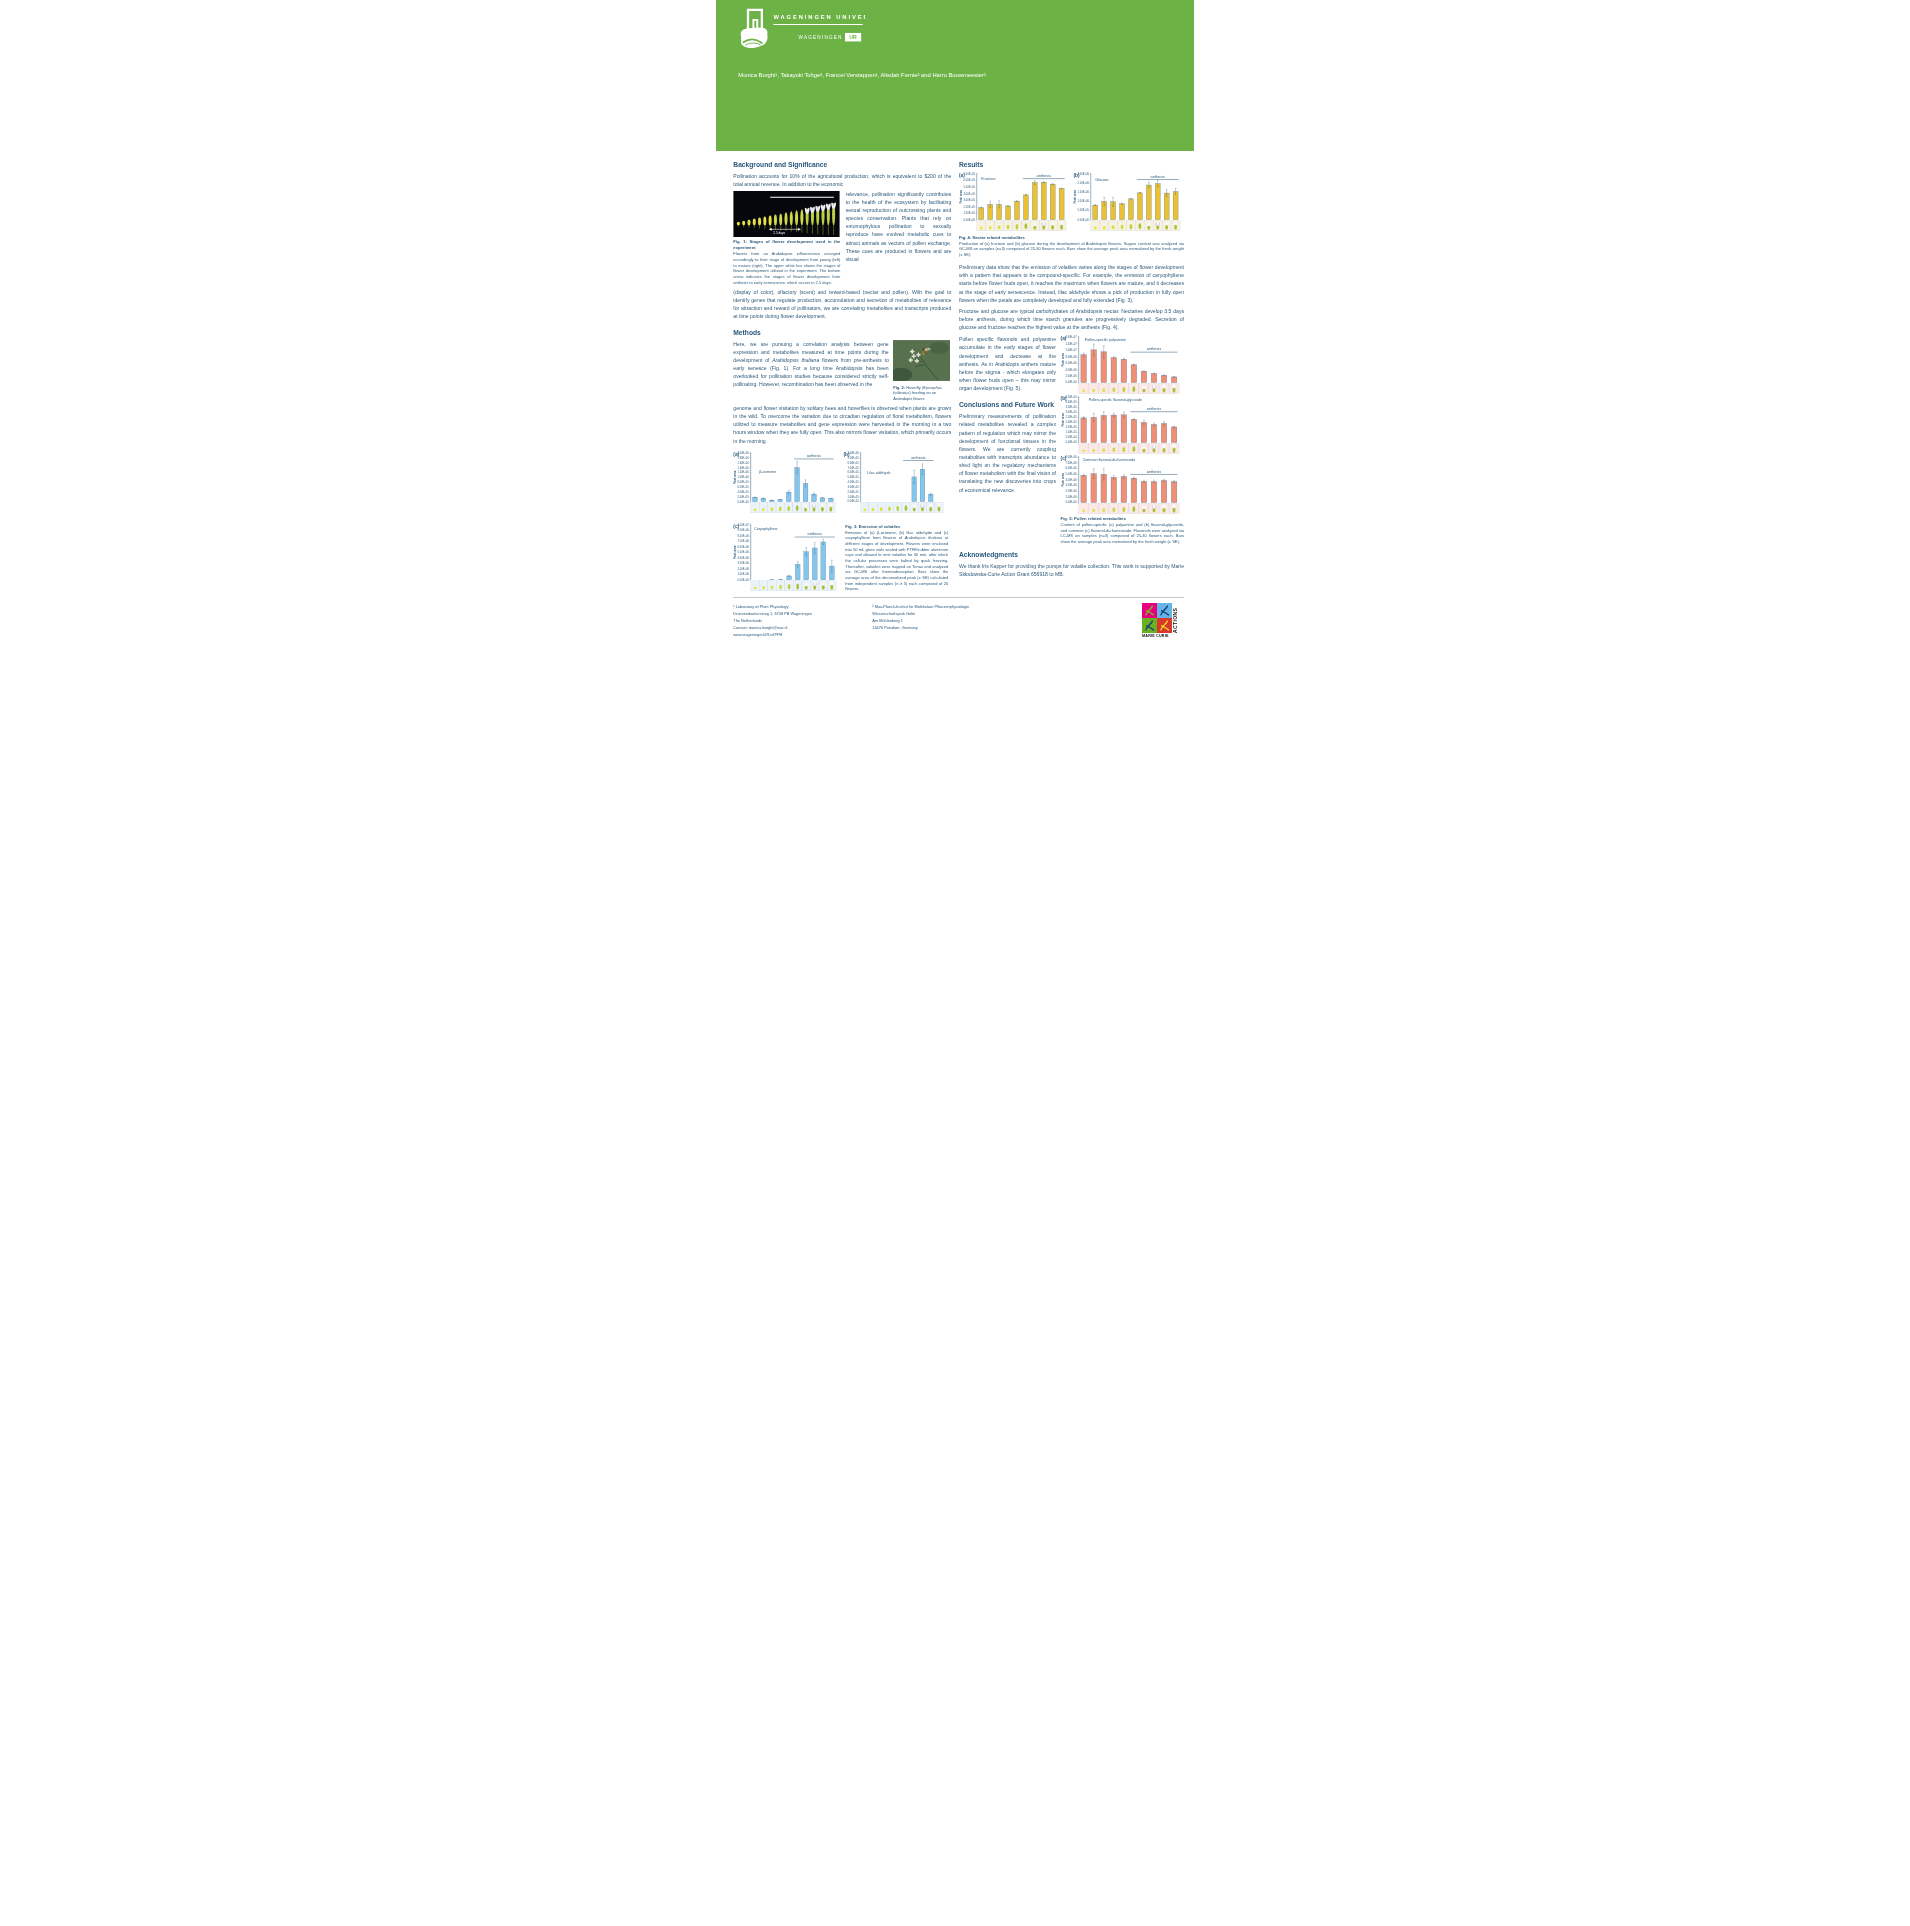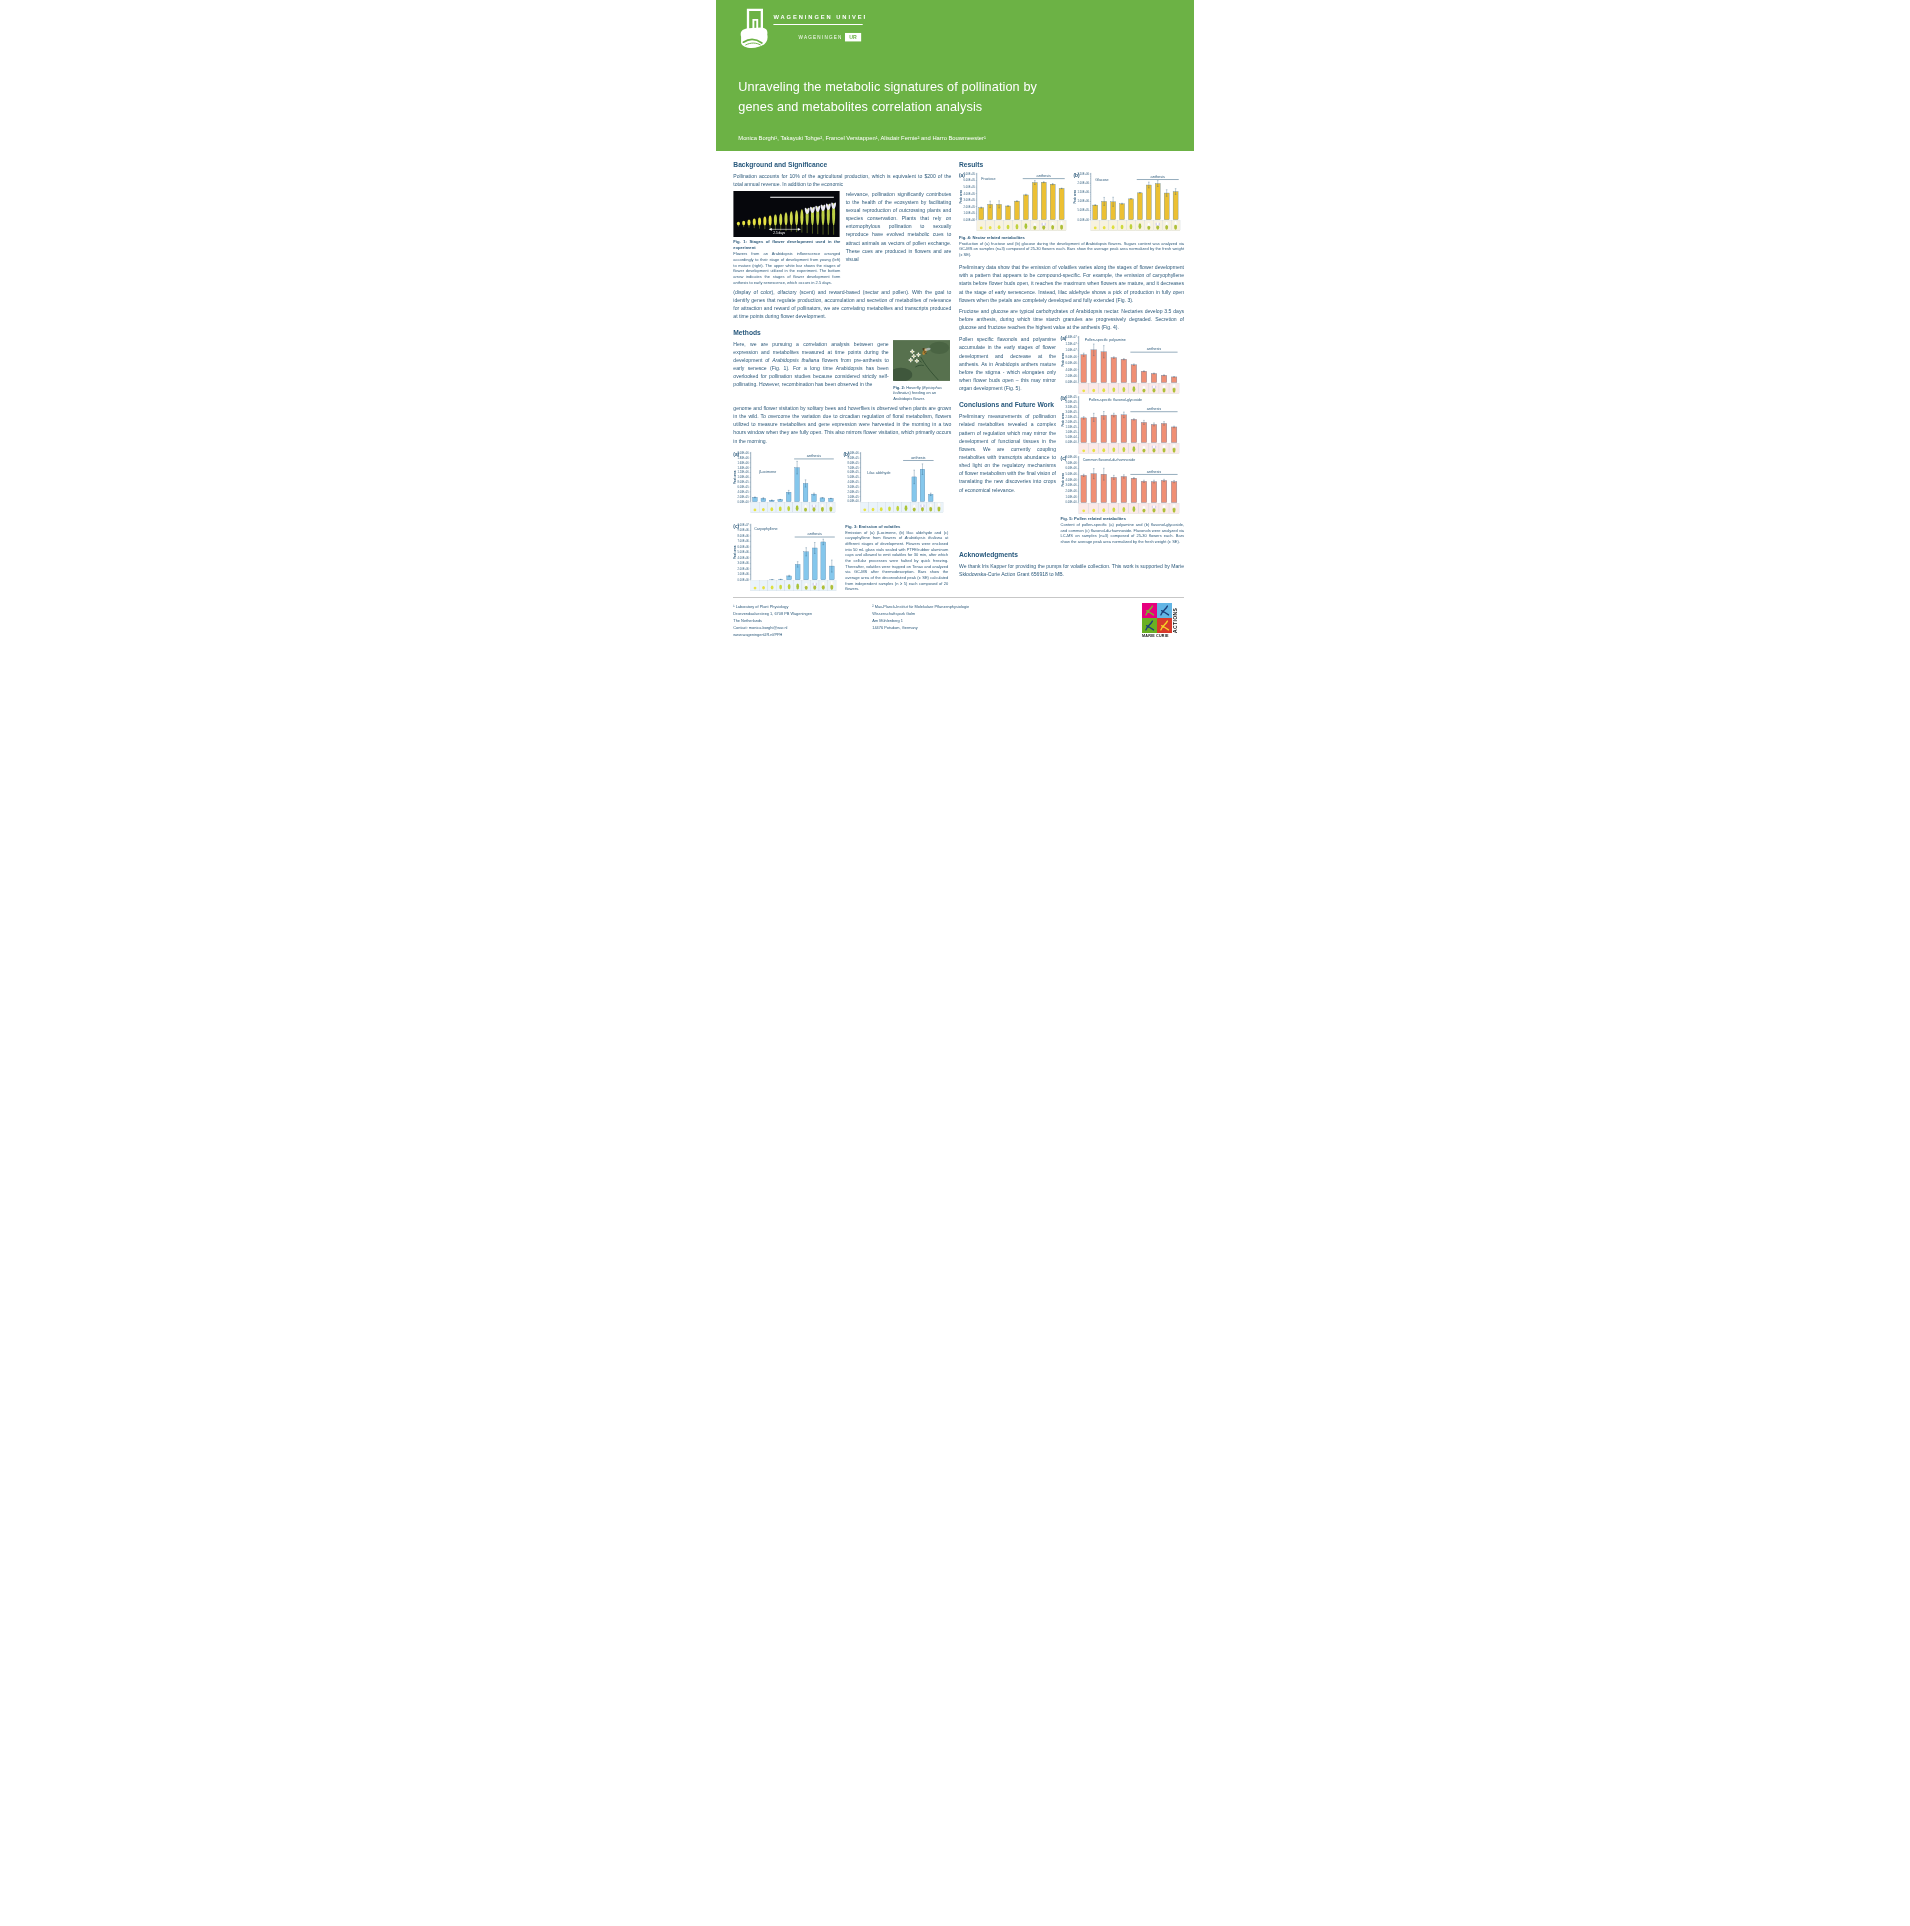--- a/index.html
+++ b/index.html
@@ -68,24 +68,20 @@
         <path d="M14 94 C30 84 48 86 62 96" stroke="#6cb245" stroke-width="4.5" fill="none" stroke-linecap="round"></path>
         <path d="M20 101 C34 94 48 95 58 101" stroke="#6cb245" stroke-width="2.5" fill="none" stroke-linecap="round"></path>
       </g>
       <text x="92" y="34" font-size="15" font-weight="bold" letter-spacing="5" fill="#ffffff">WAGENINGEN UNIVERSITY</text>
       <line x1="92" y1="48" x2="324" y2="48" stroke="#ffffff" stroke-width="2.6"></line>
       <text x="272" y="87" text-anchor="end" font-size="12" letter-spacing="3.2" fill="#ffffff">WAGENINGEN</text>
       <rect x="278" y="70" width="42" height="22" fill="#ffffff"></rect>
       <text x="299" y="86.5" text-anchor="middle" font-size="13.5" font-weight="bold" fill="#6cb245">UR</text>
     </svg>
 
-    <h1 class="title">
-      <span>Unraveling the metabolic signatures of pollination by</span>
-      <span>genes and metabolites correlation analysis</span>
-    </h1>
     <div class="authors">Monica Borghi¹, Takayuki Tohge², Francel Verstappen¹, Alisdair Fernie² and Harro Bouwmeester¹</div>
   </header>
 
   <main class="columns">
 
     <section class="col-left">
       <h2 class="h2">Background and Significance</h2>
       <p class="body" style="margin-bottom:1.5px;">Pollination accounts for 10% of the agricultural production, which is equivalent to $200 of the total annual revenue. In addition to the economic</p>
 
       <div>

